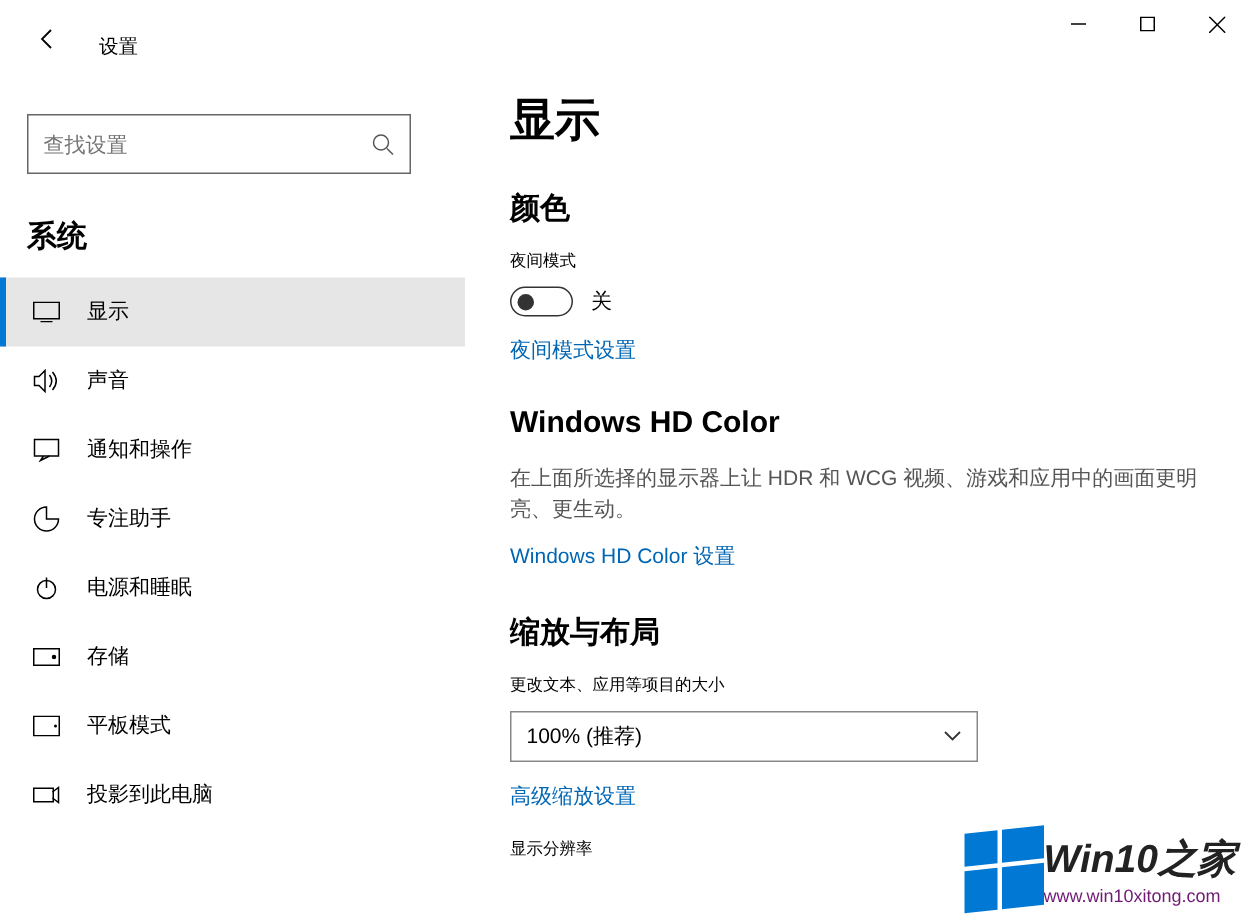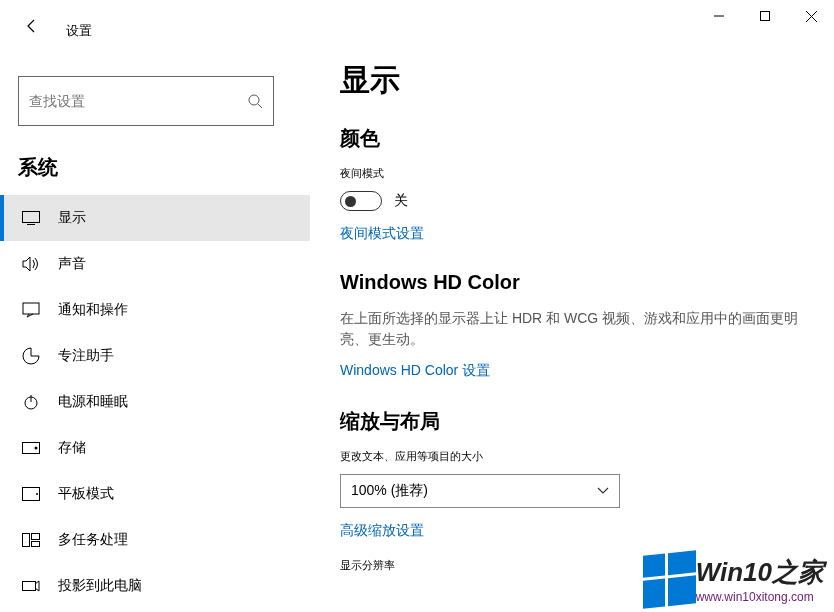--- a/index.html
+++ b/index.html
@@ -53,21 +53,21 @@
 }
 .home-row {
   display: flex;
   align-items: center;
   padding: 8px 18px;
   gap: 16px;
 }
 .search-box {
   margin: 12px 36px 18px 18px;
   border: 1px solid #666;
-  height: 50px;
+  height: 40px;
   display: flex;
   align-items: center;
   padding: 0 10px;
   justify-content: space-between;
 }
 .search-box input {
   border: none;
   outline: none;
   font-size: 14px;
   flex: 1;
@@ -146,21 +146,21 @@
 }
 .desc {
   color: #555;
   font-size: 14px;
   line-height: 1.5;
   margin-bottom: 12px;
 }
 .select {
   border: 1px solid #888;
   height: 34px;
-  width: 280px;
+  width: 312px;
   display: flex;
   align-items: center;
   justify-content: space-between;
   padding: 0 10px;
   margin-bottom: 14px;
   font-size: 14px;
 }
 .watermark {
   position: absolute;
   right: 10px;
@@ -277,30 +277,20 @@
       <span>存储</span>
     </div>
     <div class="nav-item">
       <span class="nav-icon">
           <svg width="18" height="14" viewBox="0 0 18 14">
             <rect x="0.5" y="0.5" width="17" height="13" stroke="#000" fill="none"></rect>
             <circle cx="15" cy="7" r="1" fill="#000"></circle>
           </svg>
         </span>
       <span>平板模式</span>
-    </div>
-    <div class="nav-item">
-      <span class="nav-icon">
-          <svg width="18" height="14" viewBox="0 0 18 14">
-            <rect x="0.5" y="0.5" width="7" height="13" stroke="#000" fill="none"></rect>
-            <rect x="9.5" y="0.5" width="8" height="6" stroke="#000" fill="none"></rect>
-            <rect x="9.5" y="8.5" width="8" height="5" stroke="#000" fill="none"></rect>
-          </svg>
-        </span>
-      <span>多任务处理</span>
     </div>
     <div class="nav-item">
       <span class="nav-icon">
           <svg width="18" height="14" viewBox="0 0 18 14">
             <rect x="0.5" y="2.5" width="13" height="9" stroke="#000" fill="none"></rect>
             <path d="M13 5 L17 2 L17 12 L13 9" stroke="#000" fill="none"></path>
           </svg>
         </span>
       <span>投影到此电脑</span>
     </div>

